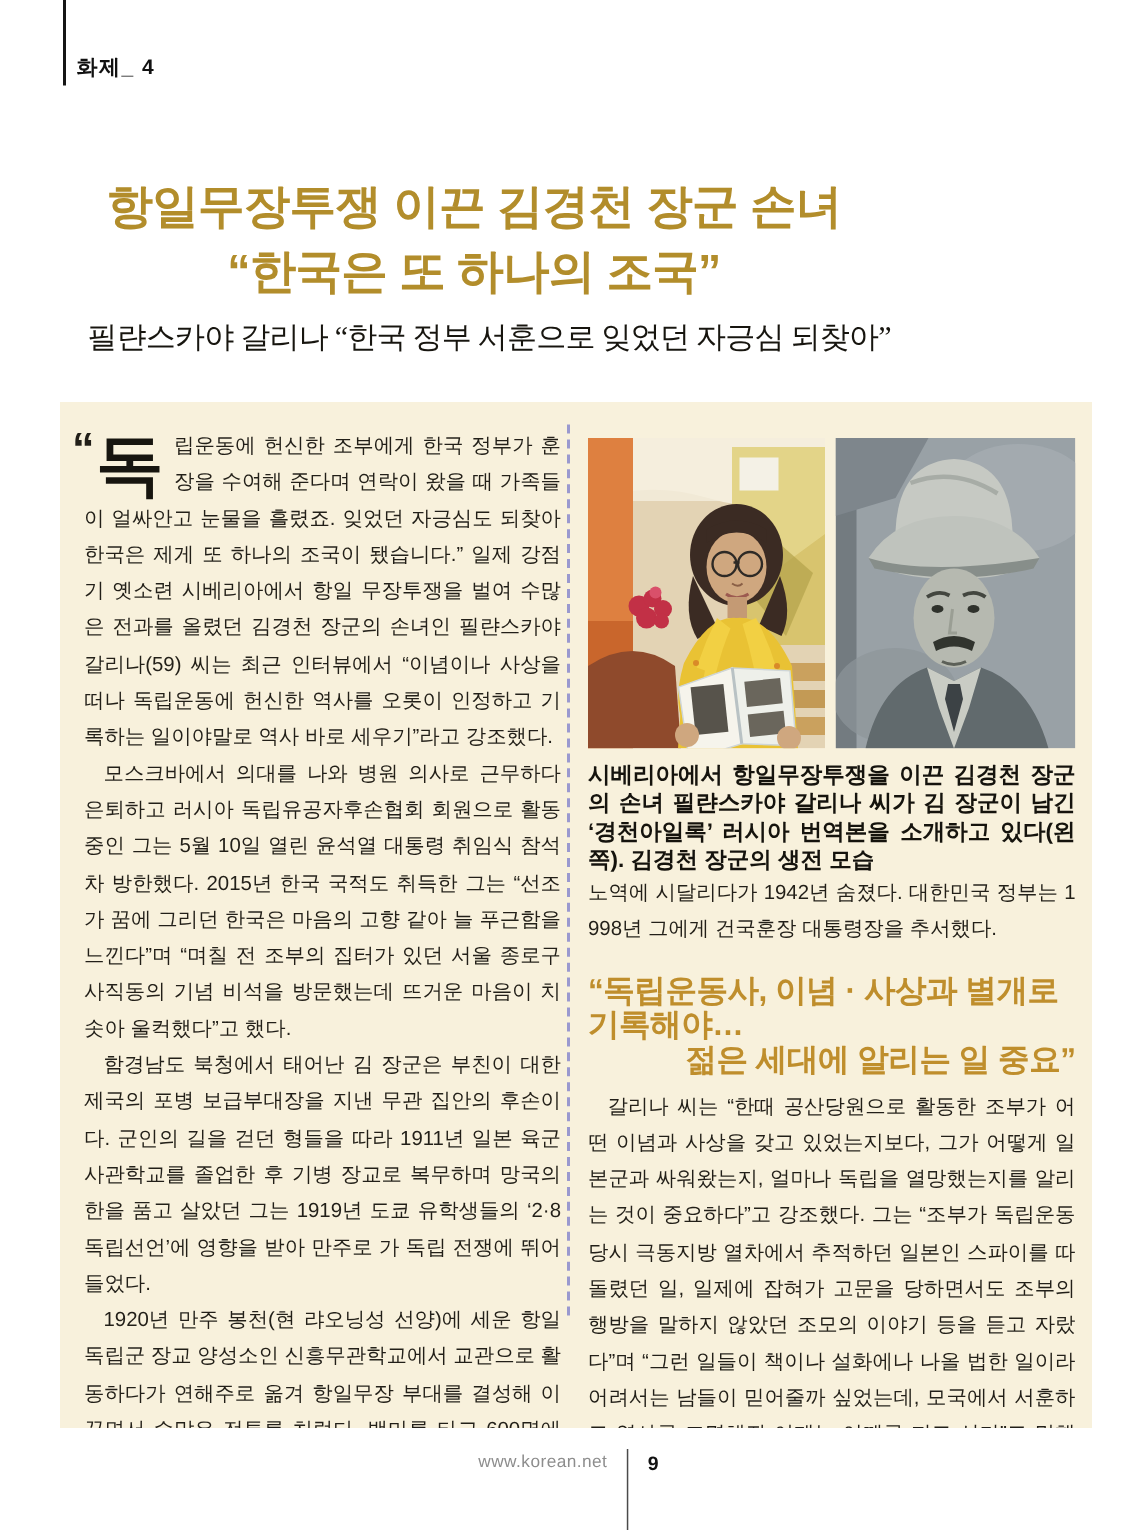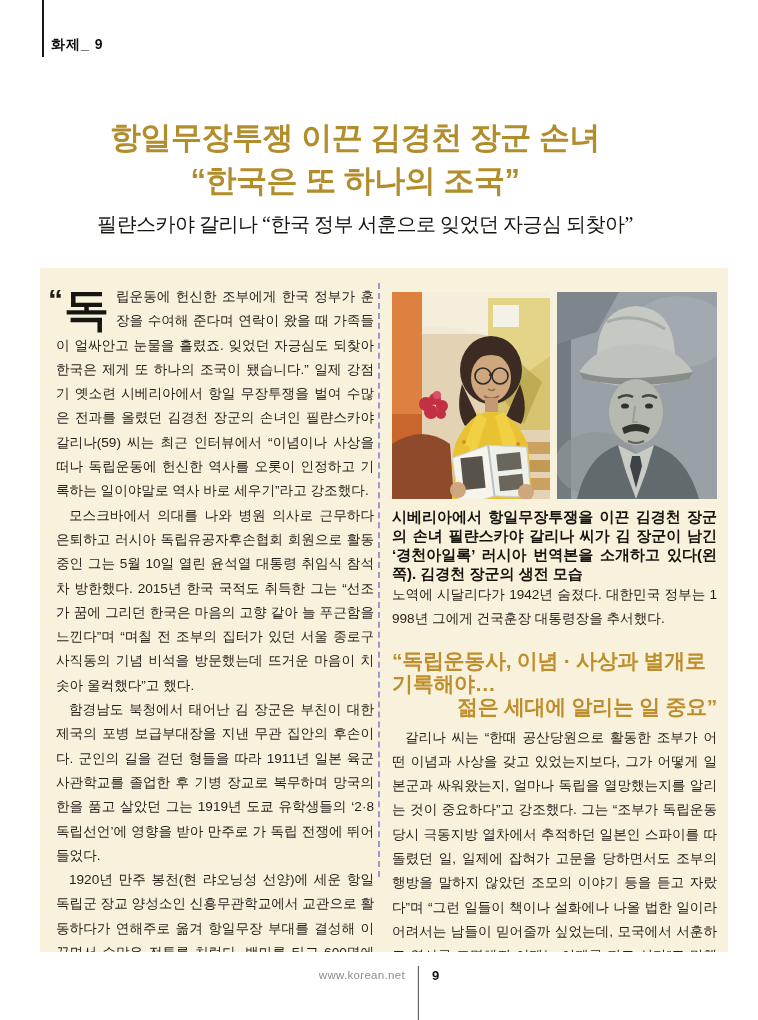--- a/index.html
+++ b/index.html
@@ -9,21 +9,21 @@
     background: #ffffff;
     font-family: "Liberation Sans", "DejaVu Sans", sans-serif;
   }
   .page { position: relative; width: 758px; height: 1020px; background: #fff; overflow: hidden; }
 
   
   .top-rule { position: absolute; left: 42px; top: 0; width: 2px; height: 57px; background: #161616; }
   .section-label { position: absolute; left: 51px; top: 36px; font-size: 14px; font-weight: 700; color: #111; letter-spacing: 1px; }
 
   
-  .title-block { position: absolute; left: 0; top: 116px; width: 632px; text-align: center; margin-left: 39px; }
+  .title-block { position: absolute; left: 0; top: 116px; width: 632px; text-align: center; }
   .title-line { font-size: 31px; font-weight: 800; color: #b28d2b; line-height: 43px; letter-spacing: -0.5px; }
   .subtitle { margin-top: 9px; font-family: "Liberation Serif", "DejaVu Serif", serif; font-size: 20px; color: #17150f; letter-spacing: -0.5px; padding-left: 20px; }
 
   
   .content-box { position: absolute; left: 40px; top: 268px; width: 688px; height: 684px; background: #f8f1dc; overflow: hidden; }
   .left-col  { position: absolute; left: 16px; top: 17px; width: 318px; }
   .col-divider { position: absolute; left: 338px; top: 15px; height: 594px; width: 0; border-left: 2px dashed #9a99cf; }
   .right-col { position: absolute; left: 352px; top: 24px; width: 325px; }
 
   .body-p { margin: 0; text-align: justify; font-size: 13.6px; line-height: 24.3px; color: #221f18; word-break: keep-all; word-break: break-all; }
@@ -53,21 +53,21 @@
   .footer-url { font-size: 11.5px; color: #8d8d8d; letter-spacing: 0.3px; padding-top: 3px; }
   .footer-rule { width: 1px; height: 54px; background: #4a4a4a; }
   .footer-page { font-size: 13px; font-weight: 700; color: #111; padding-top: 2px; }
 </style>
 </head>
 <body>
 
 <div class="page">
 
   <div class="top-rule"></div>
-  <div class="section-label">화제_ 9</div>
+  <div class="section-label">화제_ 4</div>
 
   <div class="title-block">
     <div class="title-line">항일무장투쟁 이끈 김경천 장군 손녀</div>
     <div class="title-line">“한국은 또 하나의 조국”</div>
     <div class="subtitle">필랸스카야 갈리나 “한국 정부 서훈으로 잊었던 자긍심 되찾아”</div>
   </div>
 
   <div class="content-box">
 
     <div class="left-col">

